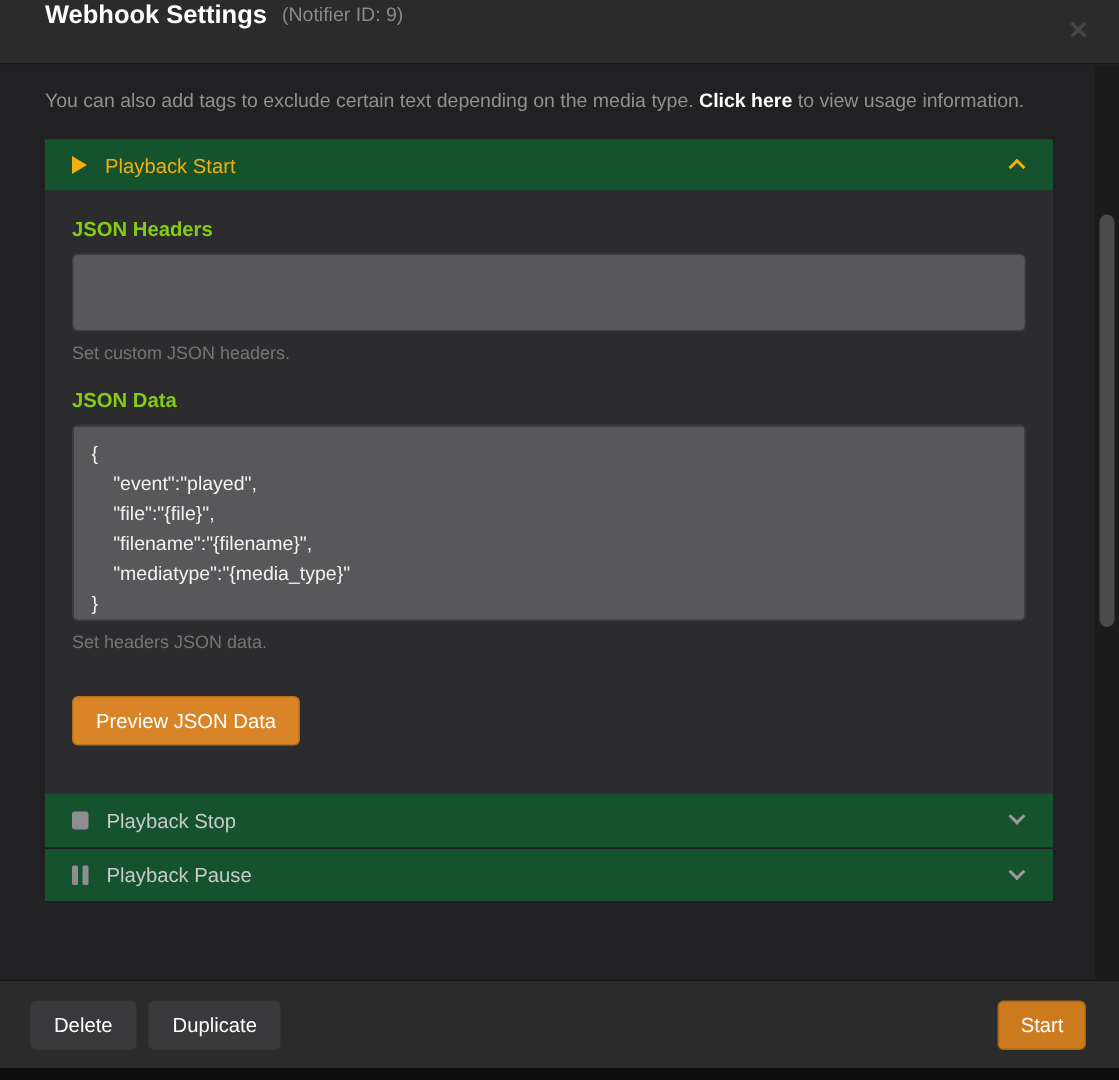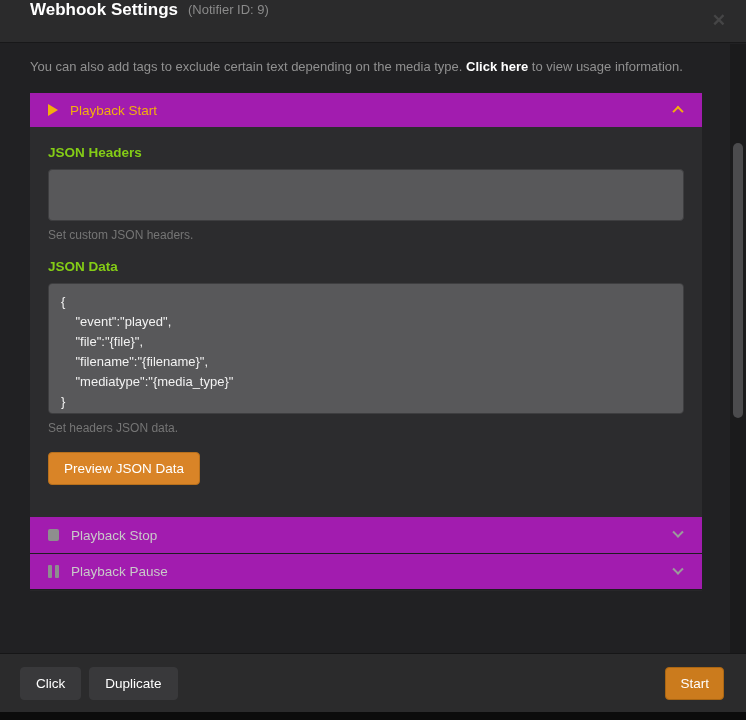--- a/index.html
+++ b/index.html
@@ -34,21 +34,21 @@
     background: #212123;
     padding: 12px 44px 0 30px;
     overflow: hidden;
   }
   .intro { font-size: 13px; line-height: 21px; color: #909090; width: 678px; }
   .intro a { color: #ffffff; font-weight: bold; text-decoration: none; cursor: pointer; }
 
   
   .accordion { margin-top: 16px; width: 672px; }
   .acc-header {
-    height: 34px; background: #a21caf;
+    height: 34px; background: #14532d;
     display: flex; align-items: center;
     padding: 0 18px; cursor: pointer;
   }
   .acc-header + .acc-header, .acc-sliver { border-top: 1px solid #1d1d1f; }
   .acc-header.collapsed { height: 36px; }
   .acc-label { font-size: 13.5px; margin-left: 12px; color: #c9c9c9; flex: 1; }
   .acc-header.active .acc-label { color: #f3af0d; }
 
   .play-icon {
     width: 0; height: 0;
@@ -90,21 +90,21 @@
   textarea.tall { height: 131px; }
   .help-text { font-size: 12px; color: #757575; margin-top: 7px; }
 
   .btn {
     display: inline-block; border-radius: 4px;
     font-family: "Liberation Sans", sans-serif;
     font-size: 13.5px; color: #ffffff;
     padding: 8px 15px; cursor: pointer; border: 1px solid transparent;
   }
   .btn-orange { background: #d98427; border-color: #b8701c; }
-  .btn-preview { }
+  .btn-preview { margin-top: 12px; }
 
   .acc-sliver { height: 2px; background: #272729; }
 
   
   .scroll-track {
     position: absolute; top: 44px; right: 0; width: 16px; height: 609px;
     background: #1b1b1c;
   }
   .scroll-thumb {
     position: absolute; top: 99px; left: 3px; width: 10px; height: 275px;
@@ -192,20 +192,20 @@
       <div class="acc-sliver"></div>
     </div>
 
   </div>
 
   <div class="scroll-track">
     <div class="scroll-thumb"></div>
   </div>
 
   <footer class="modal-footer">
-    <span class="btn btn-gray">Click</span>
+    <span class="btn btn-gray">Delete</span>
     <span class="btn btn-gray">Duplicate</span>
     <span class="btn btn-save">Start</span>
   </footer>
 
   <div class="bottom-strip"></div>
 
 </div>
 
 </body></html>

